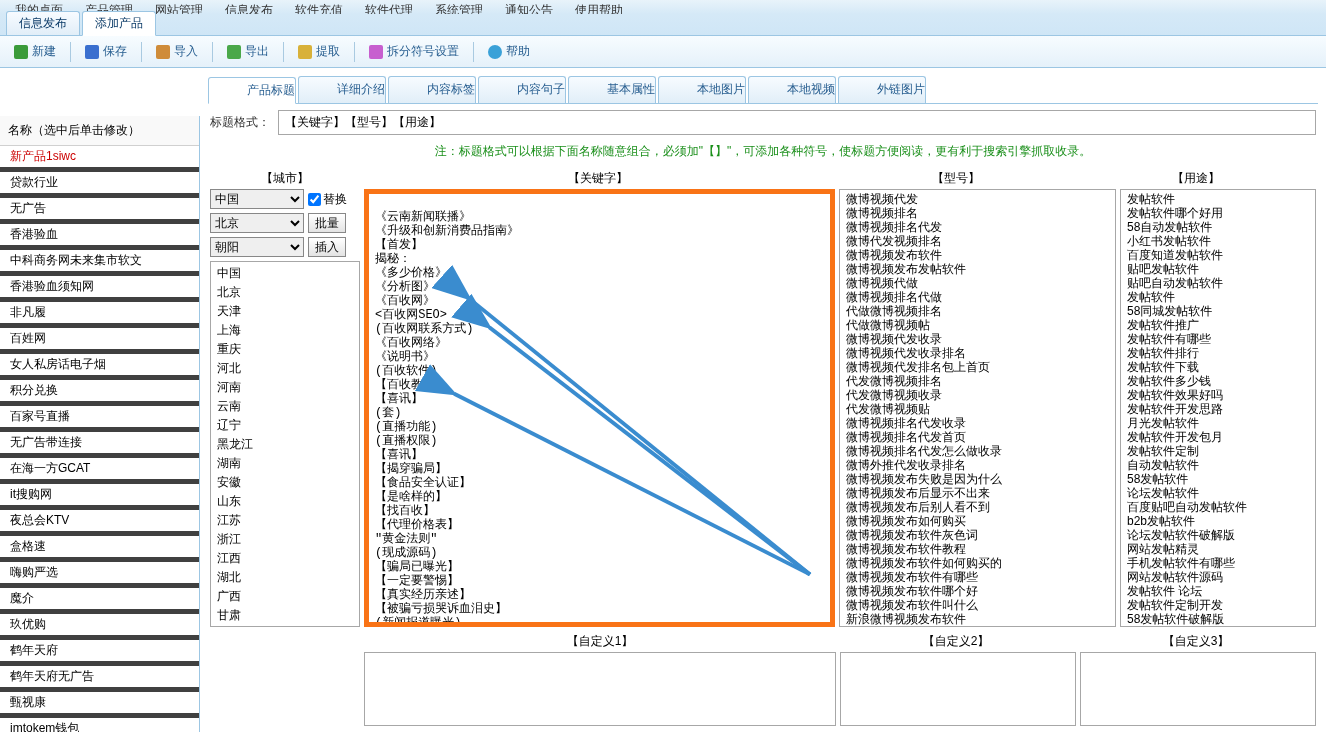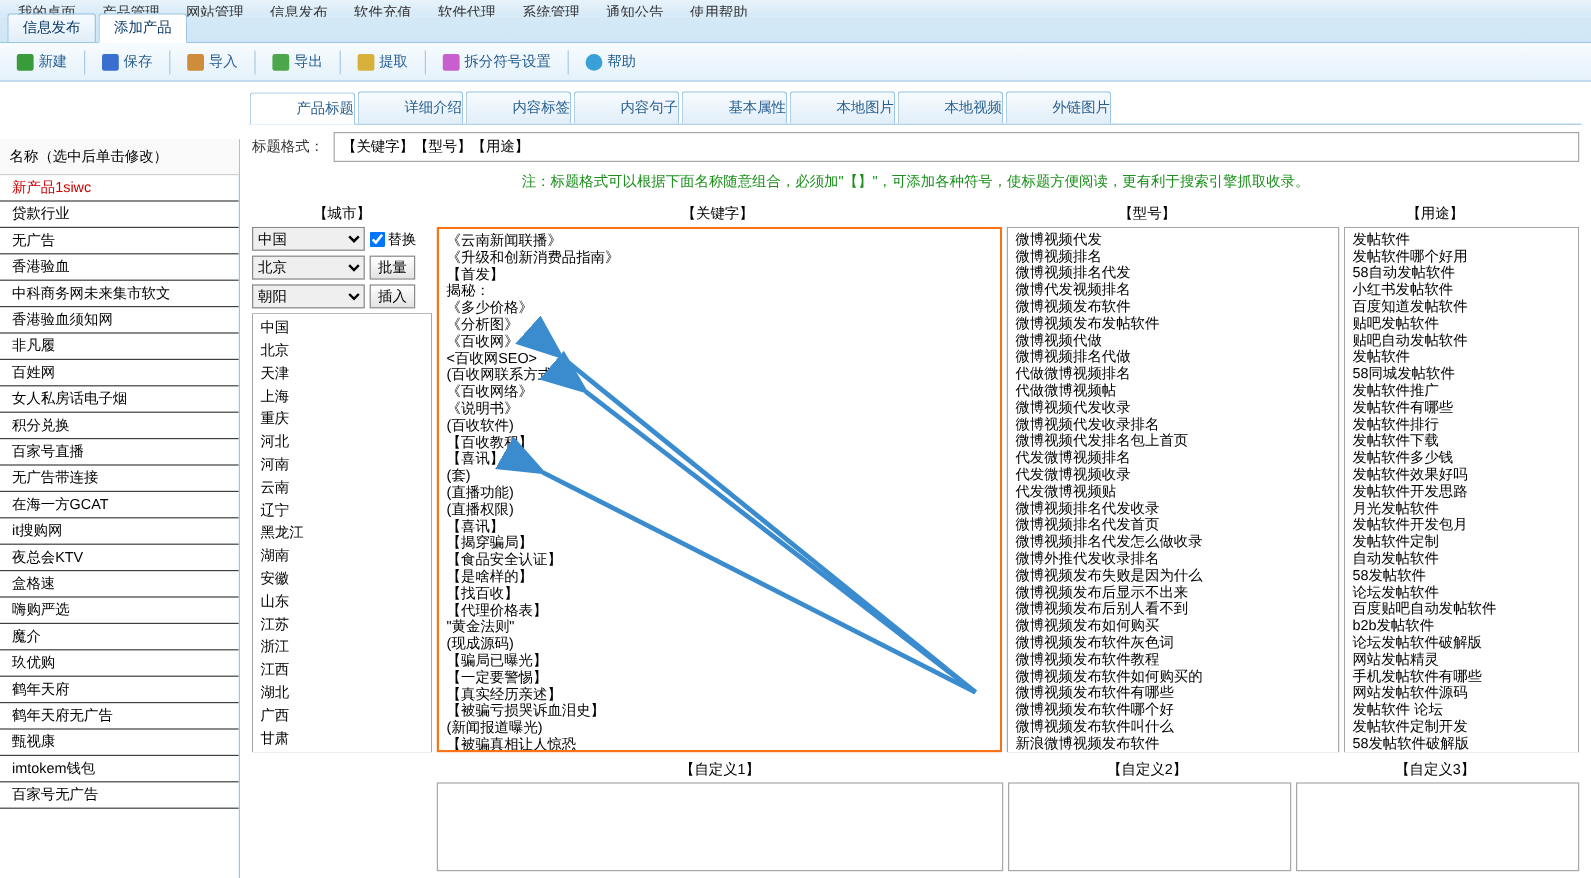--- a/index.html
+++ b/index.html
@@ -64,21 +64,21 @@
     .i-export{background:#4aa84a;} .i-submit{background:#d8b13a;} .i-split{background:#c75fcf;}
     .i-help{background:#3aa1d8; border-radius:50%;}
     .main { display:flex; height:calc(100% - 68px); }
     .left-pane {
       width:200px; min-width:200px;
       border-right:1px solid #9cc6e3;
       display:flex; flex-direction:column;margin-top:48px;
     }
     .left-head { padding:6px 8px; border-bottom:1px solid #d0d0d0; background:#f9f9f9;}
     .left-list { flex:1; overflow-y:auto; }
-    .left-list div { padding:2px 10px; cursor:pointer; border-bottom:1px solid #404040;}
+    .left-list div { padding:2px 10px; cursor:pointer; border-bottom:5px solid #404040;}
     .left-list div.sel { color:#cc0000; }
     .right-pane { flex:1; display:flex; flex-direction:column; padding-top:4px; overflow:hidden;}
     .sub-tabs {
       display:flex;
       margin:4px 8px 0 8px;
       border-bottom:1px solid #9cc6e3;
     }
     .sub-tab {
       padding:4px 0; width:88px; text-align:right;
       border:1px solid #9cc6e3; border-bottom:none;
@@ -96,21 +96,21 @@
     .col-head { text-align:center; font-weight:normal; padding:2px 0;}
     .layout-row { flex:1; display:flex; gap:4px; overflow:hidden;}
     .col-city { width:150px; display:flex; flex-direction:column;}
     .city-ctrls { display:flex; flex-wrap:wrap; gap:4px 4px; margin-bottom:4px;}
     .city-ctrls select { width:94px; height:20px; font-size:12px; border:1px solid #888;}
     .city-ctrls .chk { display:flex; align-items:center; gap:2px; font-size:12px;}
     .city-ctrls button { width:38px; height:20px; font-size:12px; border:1px solid #888; background:linear-gradient(#fff,#e3e3e3); cursor:pointer;}
     .city-list { flex:1; border:1px solid #a7a7a7; overflow-y:auto; padding:2px; background:#fff;}
     .city-list div { padding:1px 4px;}
     .col-kw { flex:1; display:flex; flex-direction:column;}
-    .kw-box { flex:1; border:2px solid #f97316; background:#fff; overflow:auto; padding:2px 6px; position:relative;}
+    .kw-box { flex:1; border:5px solid #f97316; background:#fff; overflow:auto; padding:16px 6px; position:relative;font-family:Liberation Mono, monospace;}
     .kw-box div { line-height:14px; white-space:nowrap;}
     .col-model { width:277px; display:flex; flex-direction:column;}
     .col-use { width:196px; display:flex; flex-direction:column;}
     .list-box { flex:1; border:1px solid #a7a7a7; background:#fff; overflow-y:auto; padding:2px 6px;}
     .list-box div { line-height:14px; white-space:nowrap;}
     .cust-heads{ display:flex; margin-top:4px;}
     .cust-head{ text-align:center; padding:2px 0;}
     .cust-row{ display:flex; gap:4px; height:74px;}
     .cust-box{ border:1px solid #a7a7a7; background:#fff;}
     .arrow-overlay {

